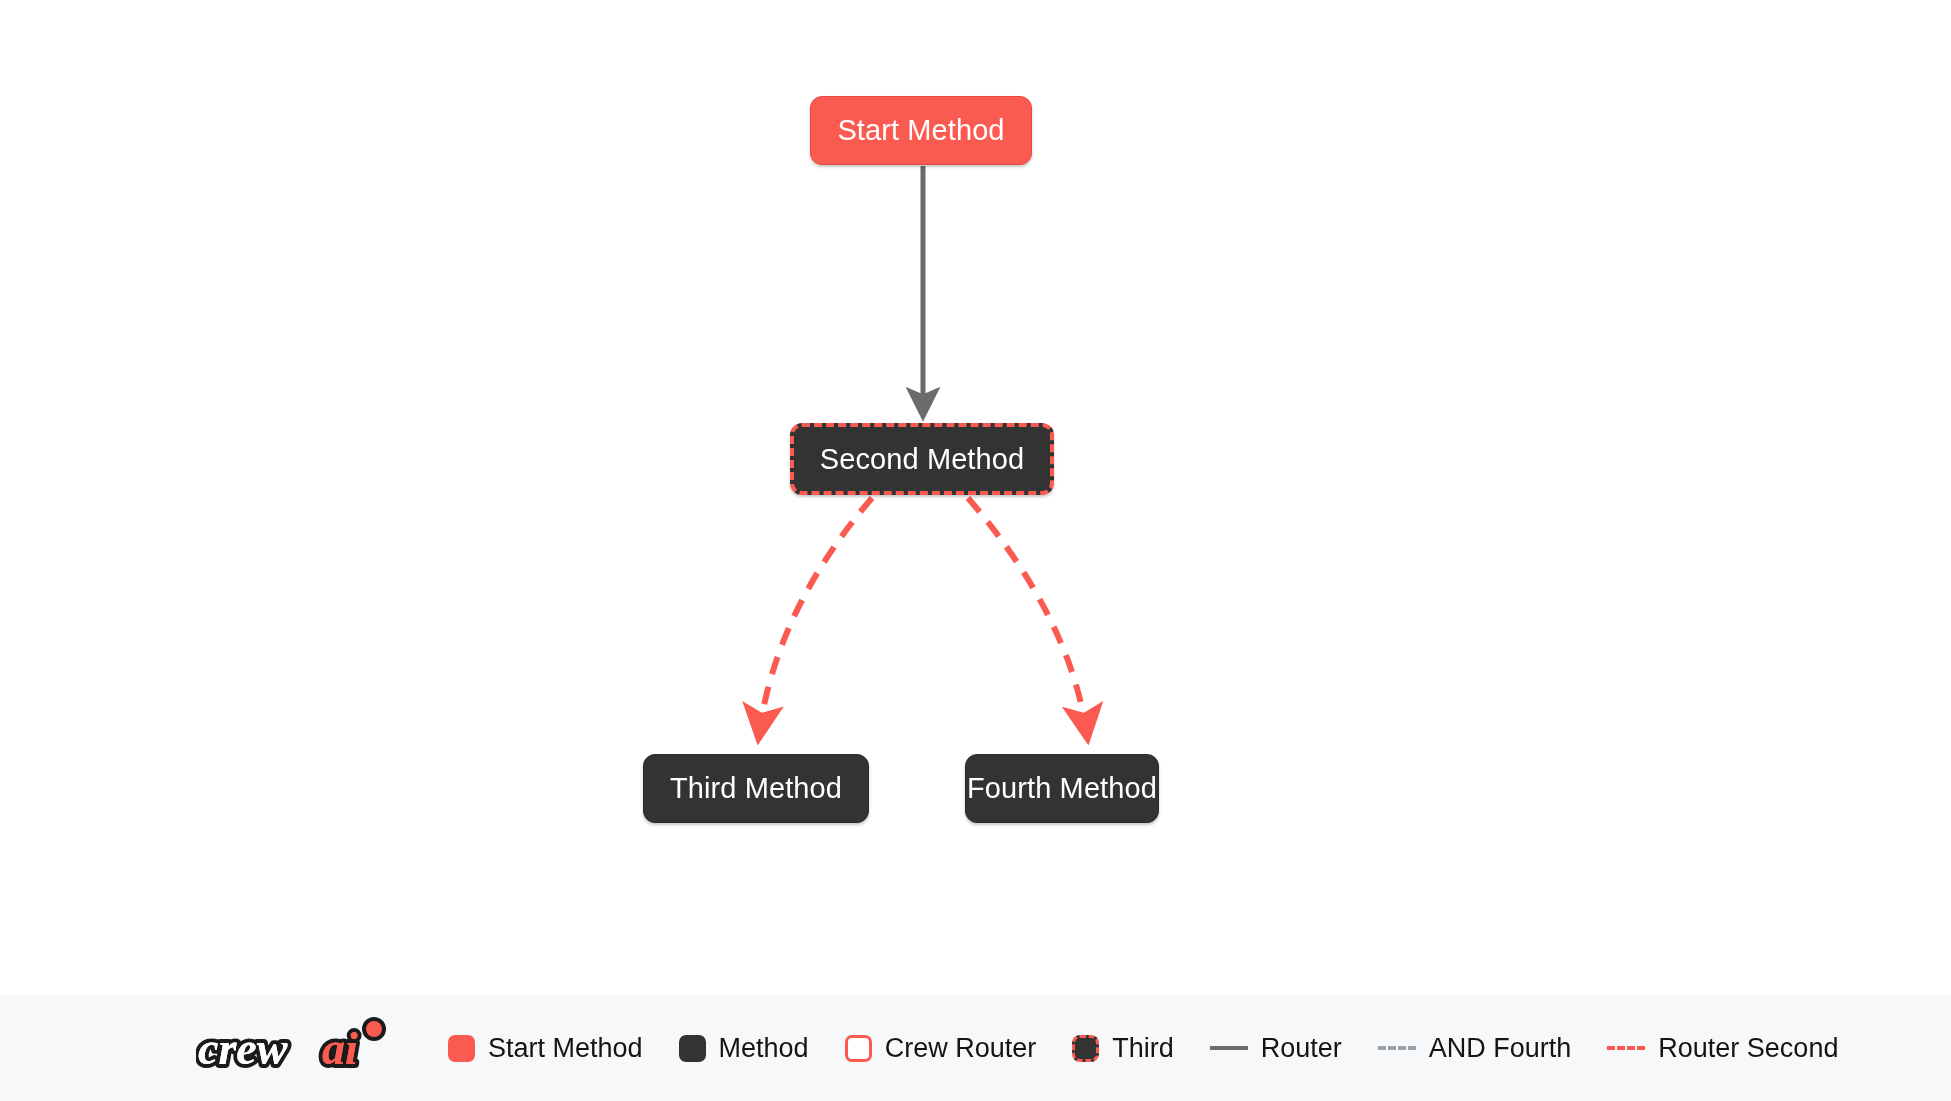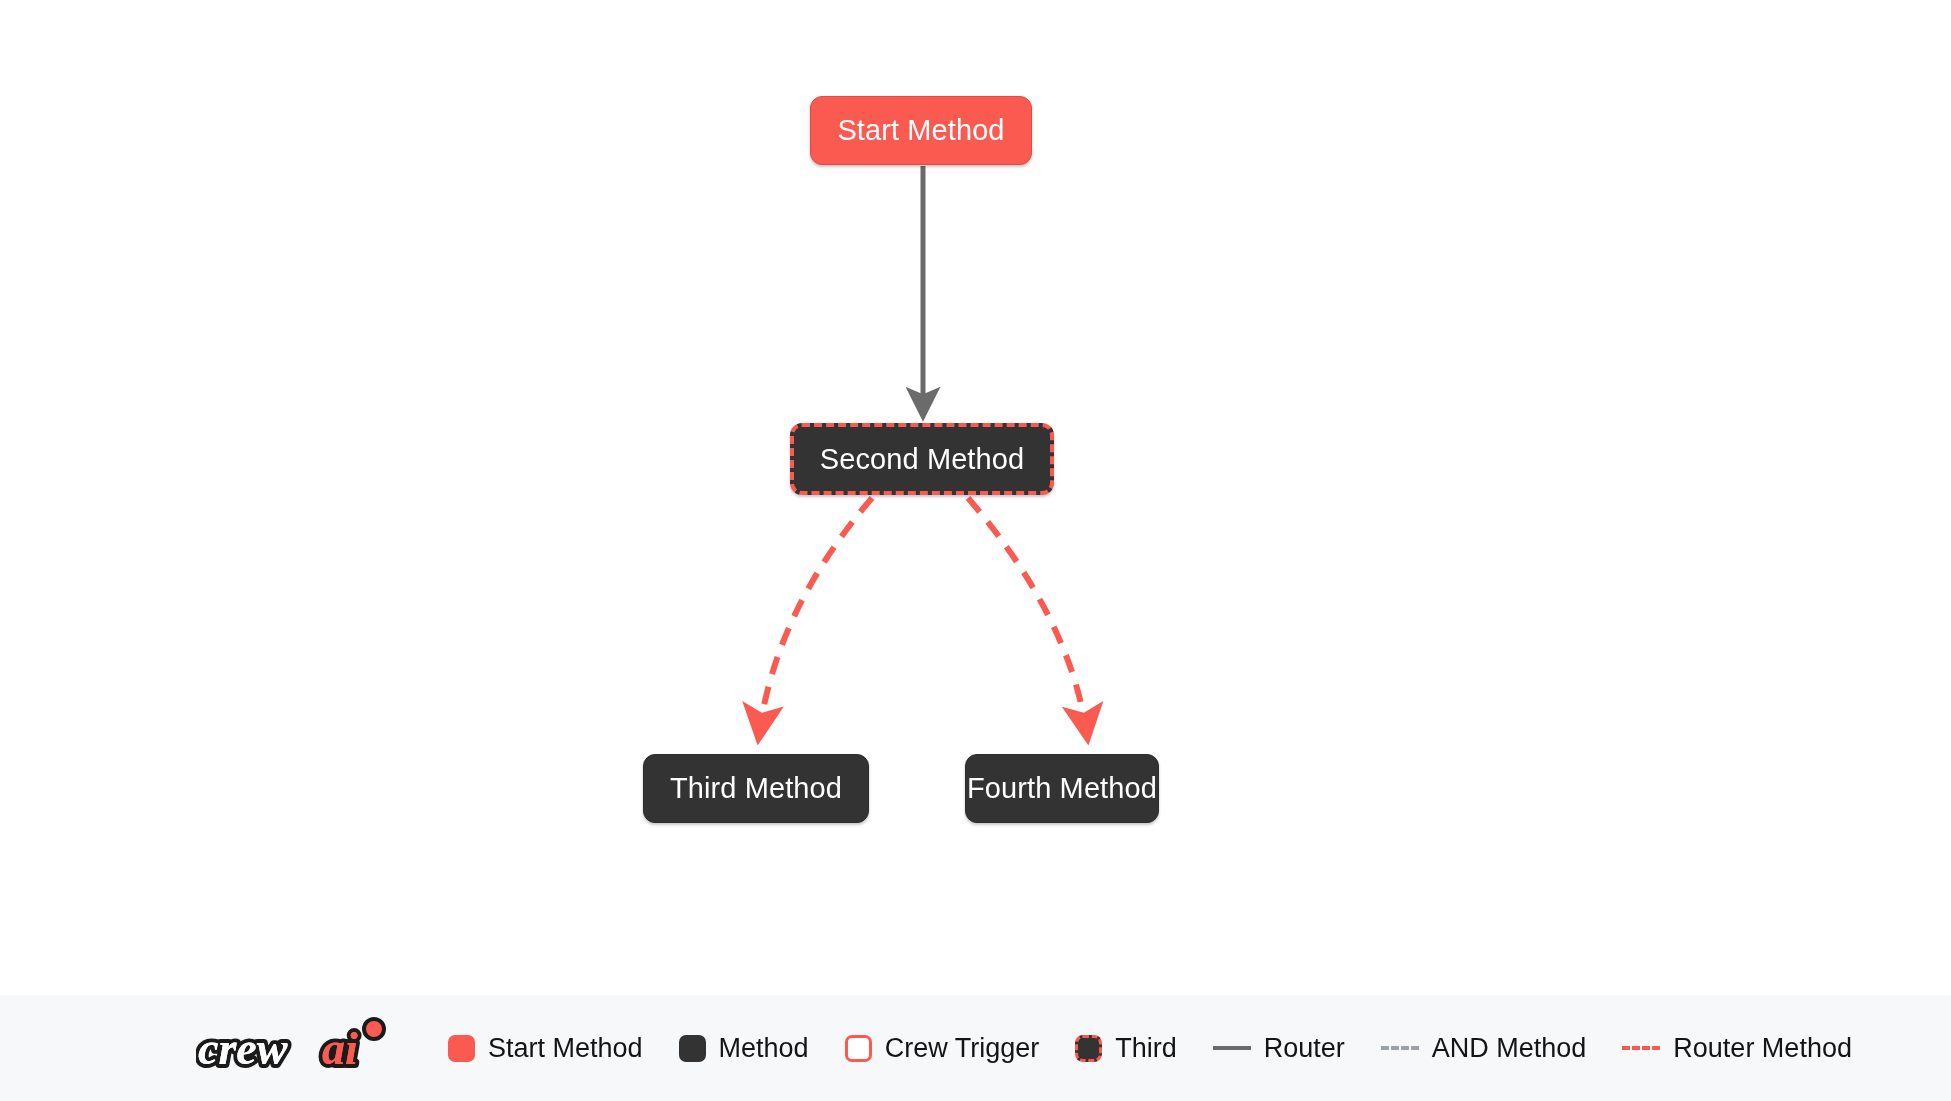--- a/index.html
+++ b/index.html
@@ -173,37 +173,37 @@
       <span class="legend-label">Start Method</span>
     </div>
 
     <div class="legend-item">
       <span class="swatch swatch-method"></span>
       <span class="legend-label">Method</span>
     </div>
 
     <div class="legend-item">
       <span class="swatch swatch-crew"></span>
-      <span class="legend-label">Crew Trigger</span>
+      <span class="legend-label">Crew Router</span>
     </div>
 
     <div class="legend-item">
       <span class="swatch swatch-router"></span>
       <span class="legend-label">Third</span>
     </div>
 
     <div class="legend-item">
       <span class="line-swatch line-solid-gray"></span>
       <span class="legend-label">Router</span>
     </div>
 
     <div class="legend-item">
       <span class="line-swatch line-dashed-gray"></span>
-      <span class="legend-label">AND Method</span>
+      <span class="legend-label">AND Fourth</span>
     </div>
 
     <div class="legend-item">
       <span class="line-swatch line-dashed-red"></span>
-      <span class="legend-label">Router Method</span>
+      <span class="legend-label">Router Second</span>
     </div>
 
   </div>
 </div>
 
 </body></html>

